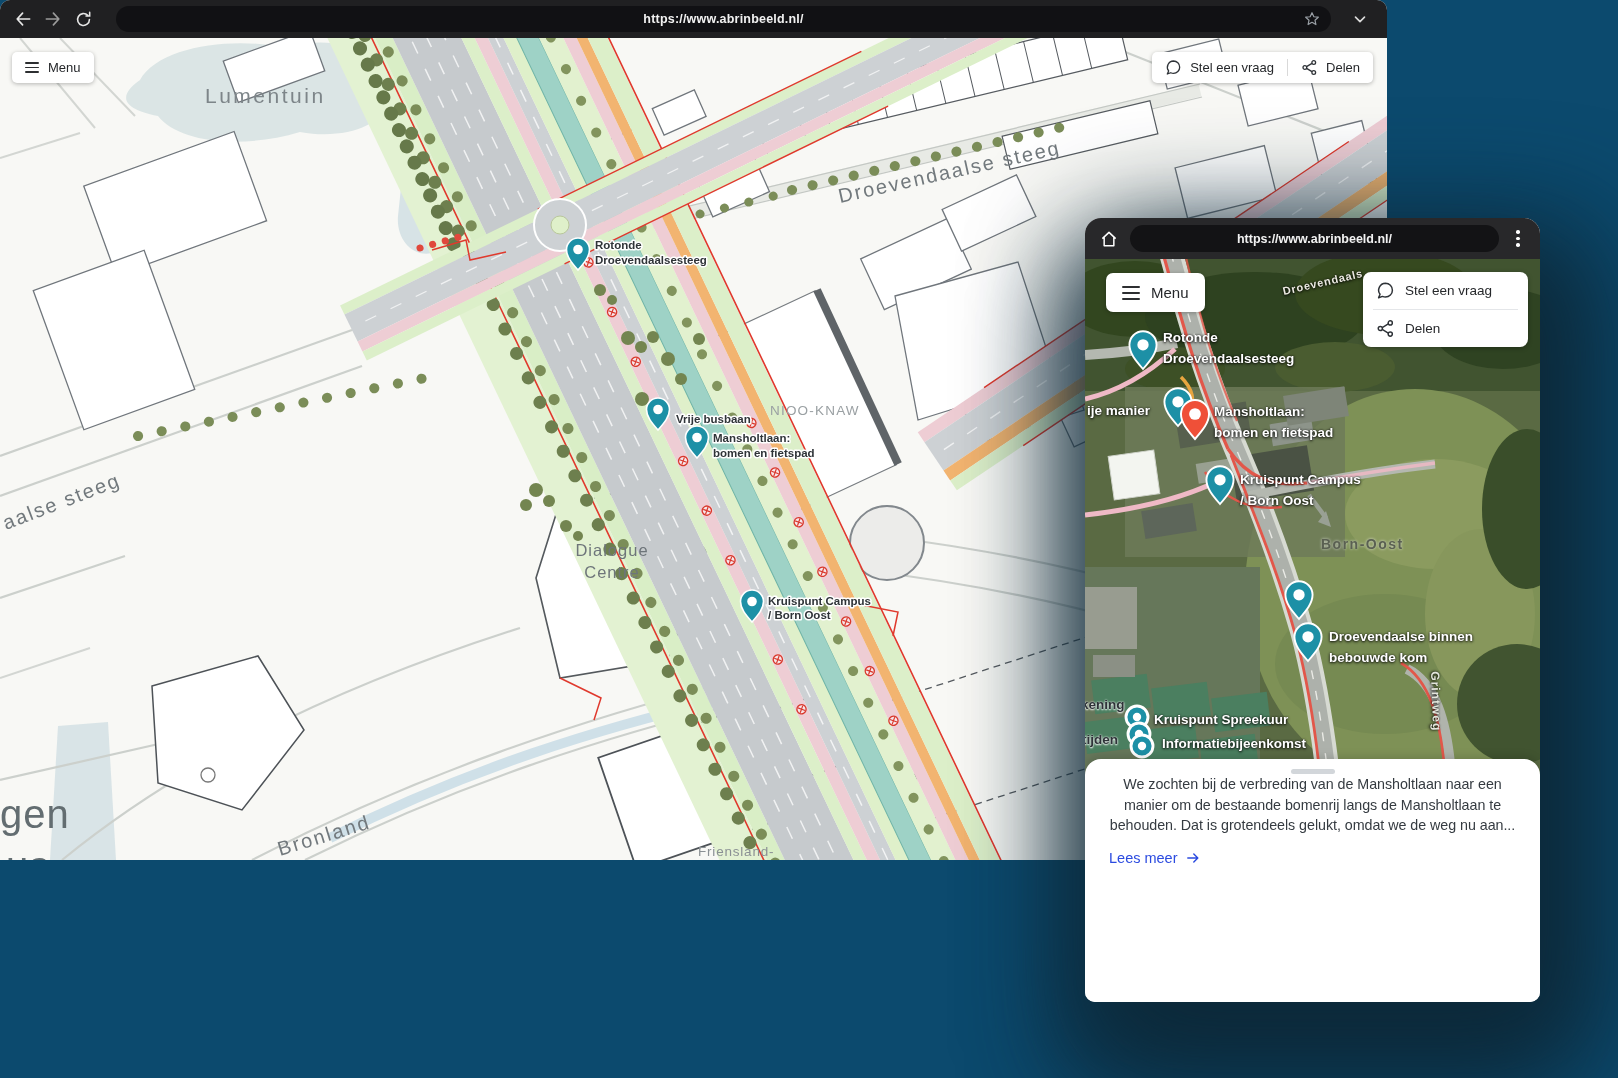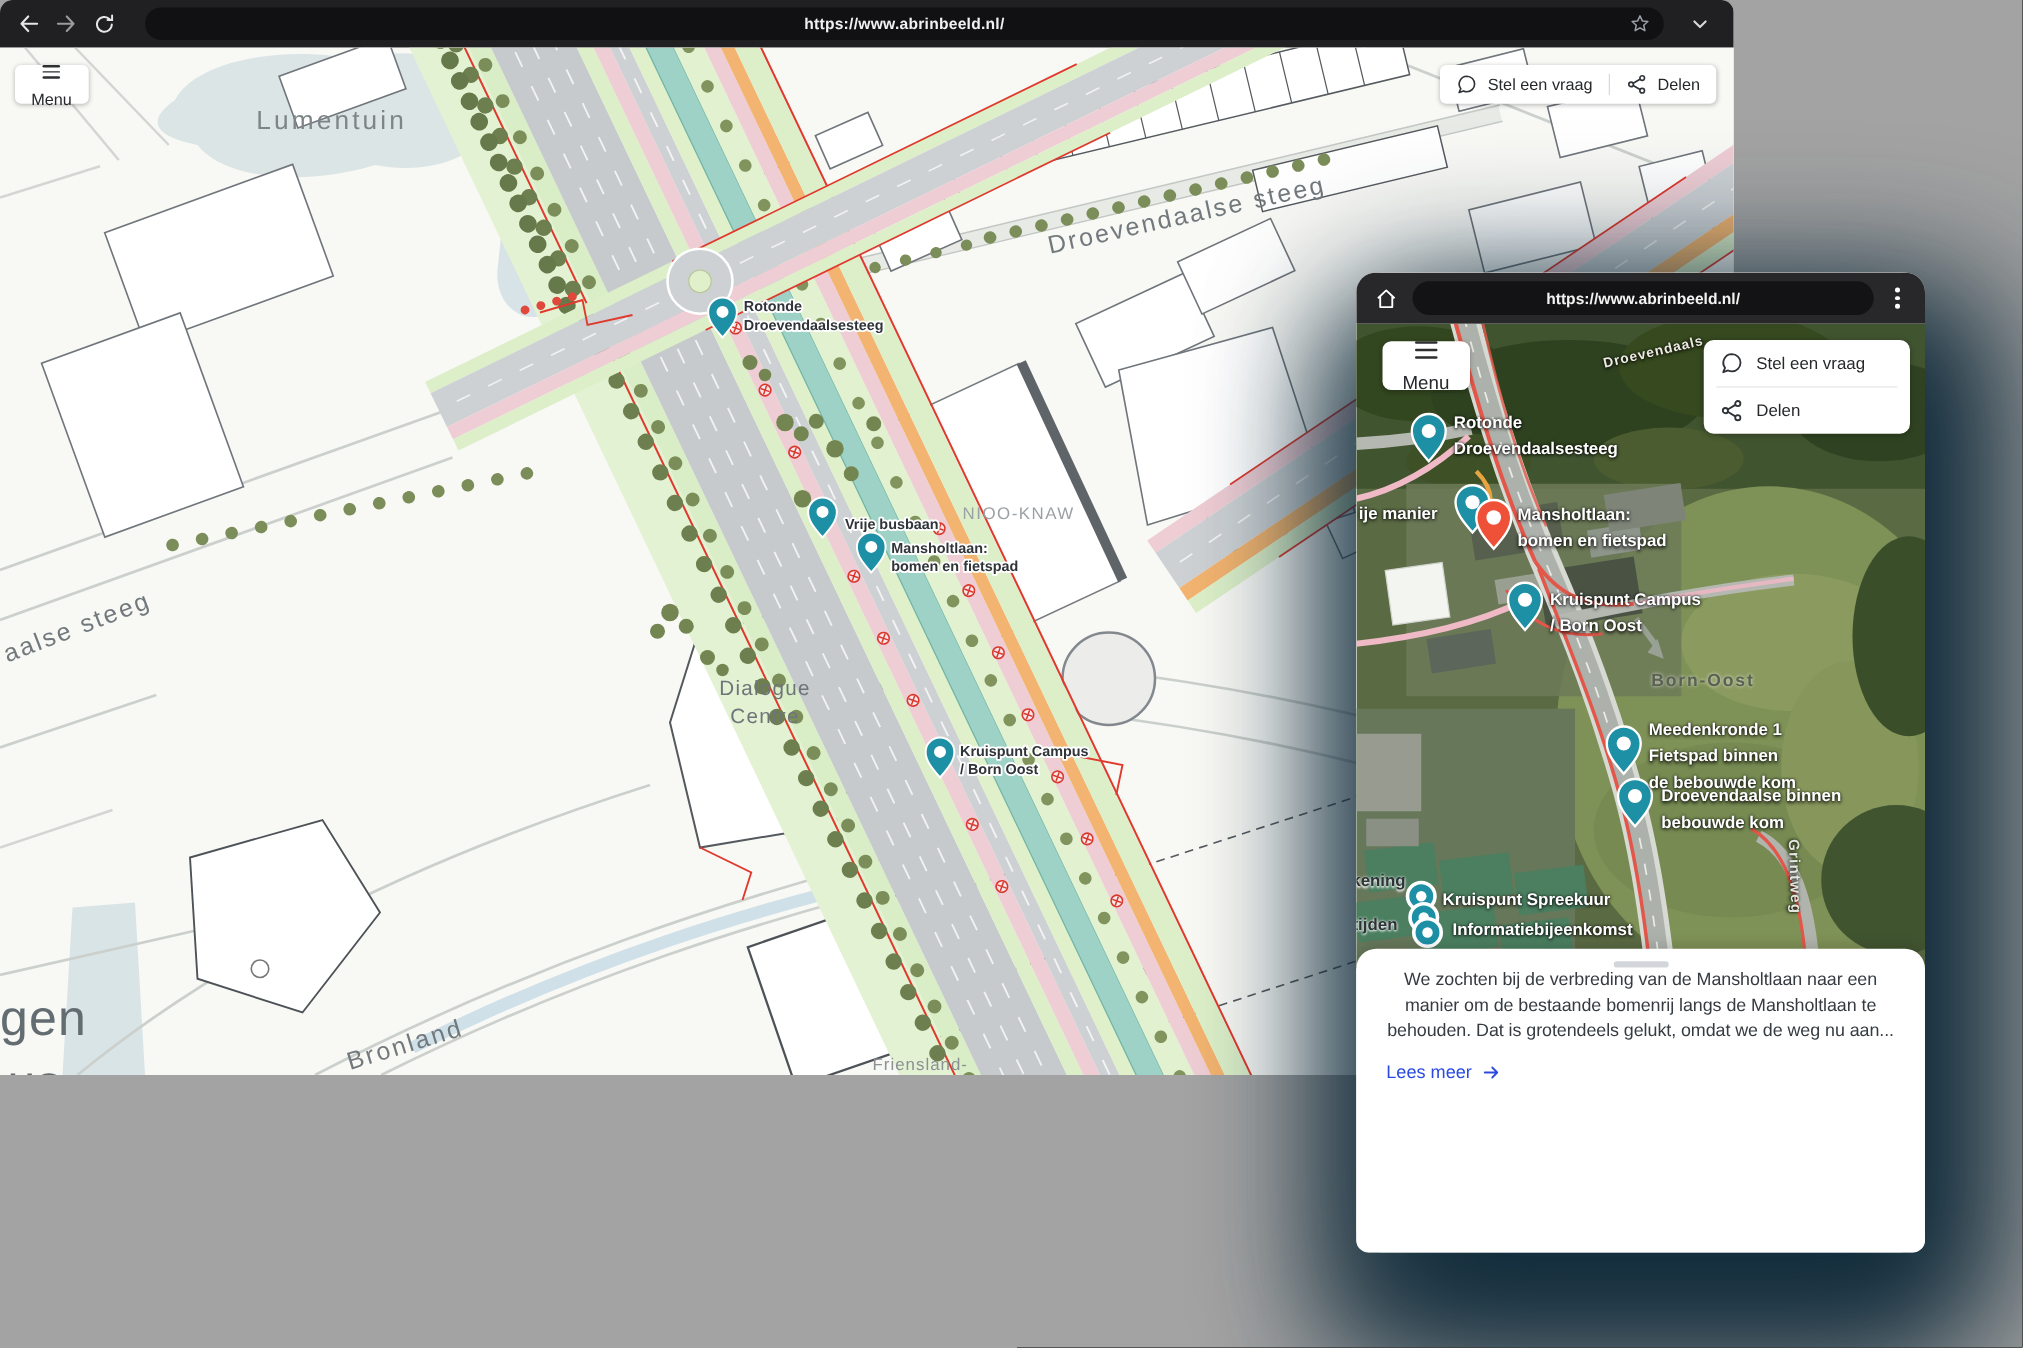--- a/index.html
+++ b/index.html
@@ -1,39 +1,39 @@
 <!DOCTYPE html>
 <html><head>
 <meta charset="utf-8">
 <style>
   html,body{margin:0;padding:0;background:#000;}
   body{width:1618px;height:1078px;position:relative;overflow:hidden;
        font-family:"Liberation Sans",sans-serif;}
-  .stage{position:absolute;inset:0;background:#a3a3a3;padding-left:16px;}
+  .stage{position:absolute;inset:0;background:#0c4a6e;padding-left:16px;}
 
   
   .desktop{position:absolute;left:0;top:0;width:1387px;height:860px;
            border-radius:10px 10px 0 0;overflow:hidden;background:#f8f8f5;}
   .dtopbar{height:38px;background:#202022;display:flex;align-items:center;
            padding:0 10px;gap:4px;}
   .navbtn{width:26px;height:26px;background:none;border:0;display:flex;
           align-items:center;justify-content:center;padding:0;cursor:pointer;}
   .urlpill{flex:1;height:26px;margin-left:16px;background:#111114;border-radius:13px;
            display:flex;align-items:center;justify-content:center;position:relative;}
   .urltext{color:#f1f1f1;font-size:12.5px;font-weight:700;letter-spacing:.2px;}
   .starbtn{position:absolute;right:10px;top:4px;width:18px;height:18px;}
   .chevbtn{margin:0 4px 0 12px;background:none;border:0;width:26px;height:24px;
            display:flex;align-items:center;justify-content:center;padding:0;cursor:pointer;}
   .dmap{position:absolute;top:38px;left:0;right:0;bottom:0;overflow:hidden;}
   .dmap > svg{position:absolute;inset:0;}
 
   .menu-btn{position:absolute;left:12px;top:14px;height:31px;background:#fff;
             border-radius:5px;box-shadow:0 1px 4px rgba(0,0,0,.28);display:flex;
             align-items:center;gap:9px;padding:0 13px;font-size:13px;color:#26282b;
-            font-weight:500;z-index:4;cursor:pointer;flex-direction:column;}
+            font-weight:500;z-index:4;cursor:pointer;}
   .hamb{display:flex;flex-direction:column;gap:3px;}
   .hamb i{display:block;width:14px;height:1.6px;background:#2d2f31;border-radius:1px;}
   .dactions{position:absolute;right:14px;top:14px;height:31px;background:#fff;
             border-radius:5px;box-shadow:0 1px 4px rgba(0,0,0,.28);display:flex;
             align-items:center;padding:0 13px;z-index:4;}
   .dact{display:flex;align-items:center;gap:8px;font-size:13px;color:#26282b;
         font-weight:500;cursor:pointer;}
   .vdiv{width:1px;height:17px;background:#d9d9d9;margin:0 13px;}
 
   
@@ -501,25 +501,20 @@
       <div class="mlabel" style="left:2px;top:141px;">ije manier</div>
       <div class="mlabel" style="left:129px;top:142px;">
         <div>Mansholtlaan:</div>
           <div>bomen en fietspad</div>
       </div>
       <div class="mlabel" style="left:155px;top:210px;">
         <div>Kruispunt Campus</div>
           <div>/ Born Oost</div>
       </div>
       <div class="mlabel gray" style="left:236px;top:275px;">Born-Oost</div>
-      <div class="mlabel" style="left:234px;top:314px;">
-        <div>Meedenkronde 1</div>
-          <div>Fietspad binnen</div>
-          <div>de bebouwde kom</div>
-      </div>
       <div class="mlabel" style="left:244px;top:367px;">
         <div>Droevendaalse binnen</div>
           <div>bebouwde kom</div>
       </div>
       <div class="mlabel vert" style="left:360px;top:412px;">Grintweg</div>
       <div class="mlabel" style="left:69px;top:450px;">Kruispunt Spreekuur</div>
       <div class="mlabel" style="left:77px;top:474px;">Informatiebijeenkomst</div>
       <div class="mlabel" style="left:86px;top:496px;">12 &amp; 14 juli</div>
       <div class="mlabel dark" style="left:-4px;top:435px;">kening</div>
       <div class="mlabel dark" style="left:-3px;top:470px;">tijden</div>

